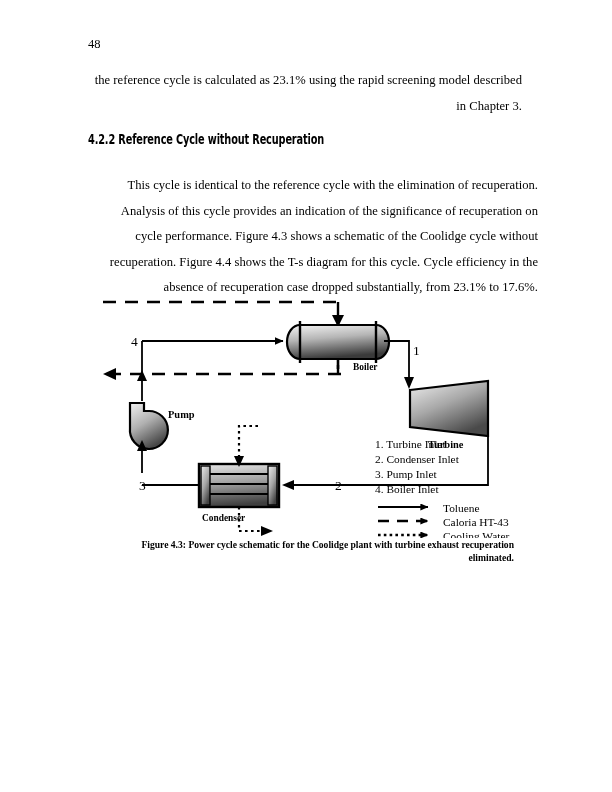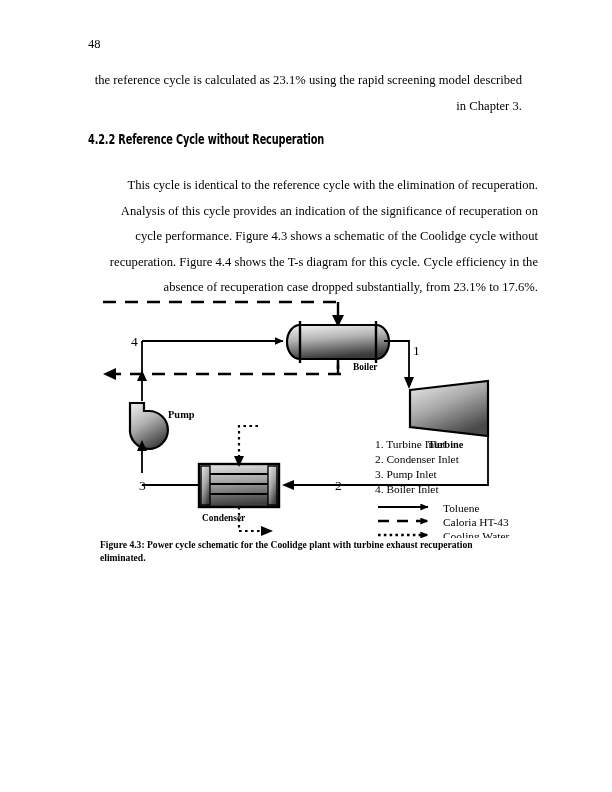--- a/index.html
+++ b/index.html
@@ -58,21 +58,21 @@
     transform-origin: left center;
     letter-spacing: -0.2px;
     white-space: nowrap;
   }
 
   .caption {
     position: absolute;
     left: 100px;
     top: 539px;
     width: 414px;
-    text-align: left;
+    text-align: right;
     font-weight: bold;
     font-size: 9.6px;
     line-height: 12.5px;
   }
 
   
   .figure {
     position: absolute;
     left: 98px;
     top: 293px;

